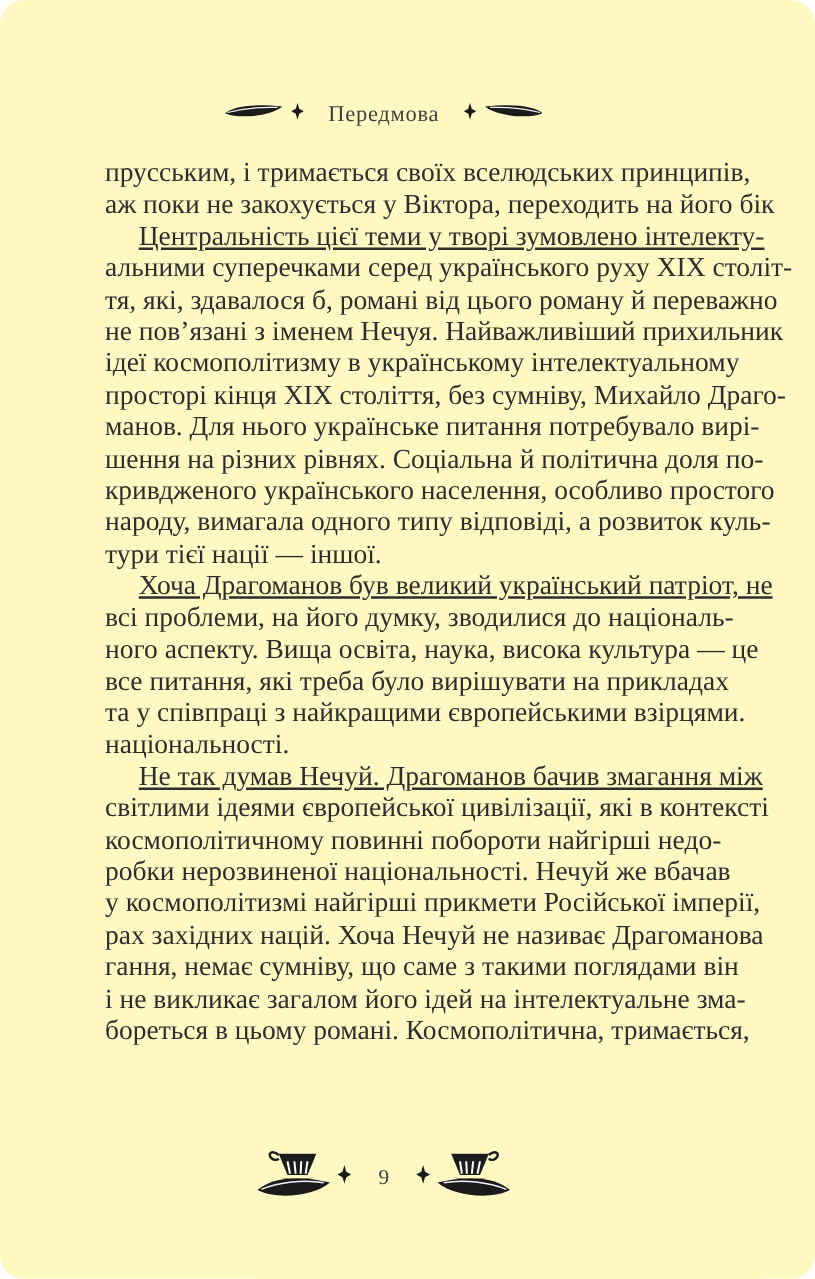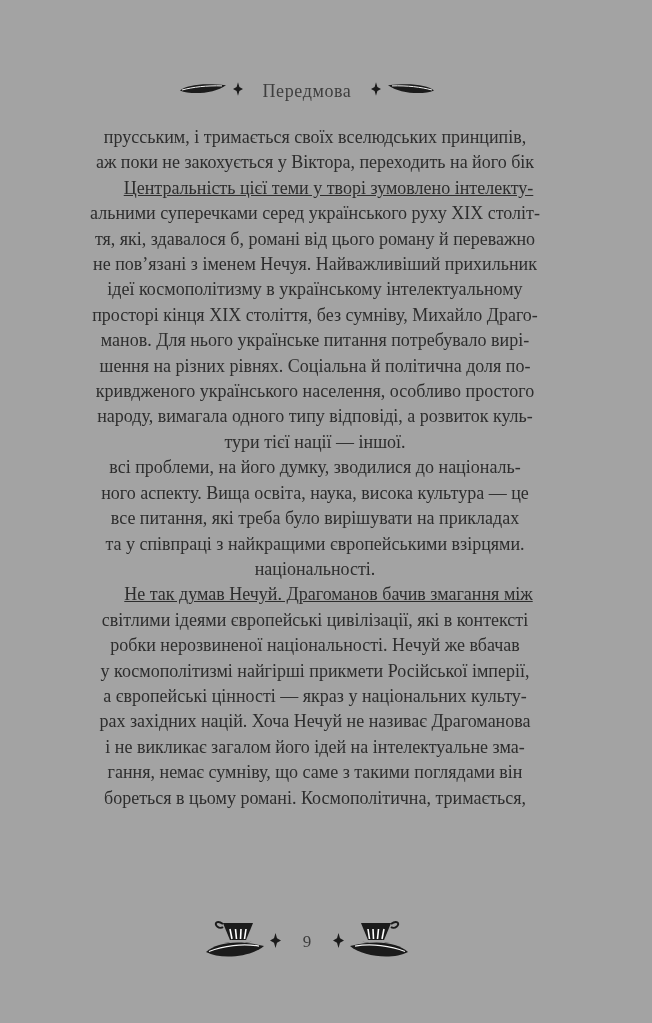--- a/index.html
+++ b/index.html
@@ -5,46 +5,46 @@
   html, body { margin: 0; padding: 0; }
   body {
     width: 652px; height: 1023px;
     background: #ffffff;
     font-family: "Liberation Serif", "DejaVu Serif", serif;
     overflow: hidden;
   }
   .page {
     position: relative;
     width: 652px; height: 1023px;
-    background: #a3a3a3;
+    background: #fef9c3;
+    border-radius: 19px;
   }
   
   .header {
     position: absolute; top: 76px; left: 0;
     width: 614px; height: 30px;
     display: flex; align-items: center; justify-content: center;
   }
   .chapter-title {
     font-size: 18px;
     color: #3e3e3e;
     letter-spacing: 0.6px;
     margin: 0 20px;
     white-space: nowrap;
   }
   .star { flex: 0 0 auto; }
   .leaf  { flex: 0 0 auto; margin: 0 6px; }
   .leaf.right svg, .cupleaf.right svg { transform: scaleX(-1); }
   
   .text-block {
-    position: absolute; top: 125px; left: 58px;
+    position: absolute; top: 125px; left: 84px;
     width: 514px;
-    font-size: 18px;
+    font-size: 22px;
     line-height: 25.4px;
     color: #2d2d2d;
-    text-align: center;
   }
   .para { margin: 0; }
   .line { white-space: nowrap; }
   .line.first { text-indent: 27px; text-decoration: underline; }
   
   .footer {
     position: absolute; top: 916px; left: 0;
     width: 614px; height: 52px;
     display: flex; align-items: center; justify-content: center;
   }
@@ -98,35 +98,36 @@
         <div class="line">не пов’язані з іменем Нечуя. Найважливіший прихильник</div>
         <div class="line">ідеї космополітизму в українському інтелектуальному</div>
         <div class="line">просторі кінця XIX століття, без сумніву, Михайло Драго-</div>
         <div class="line">манов. Для нього українське питання потребувало вирі-</div>
         <div class="line">шення на різних рівнях. Соціальна й політична доля по-</div>
         <div class="line">кривдженого українського населення, особливо простого</div>
         <div class="line">народу, вимагала одного типу відповіді, а розвиток куль-</div>
         <div class="line">тури тієї нації — іншої.</div>
       </div>
       <div class="para">
+        <div class="line first">Хоча Драгоманов був великий український патріот, не</div>
         <div class="line">всі проблеми, на його думку, зводилися до національ-</div>
         <div class="line">ного аспекту. Вища освіта, наука, висока культура — це</div>
         <div class="line">все питання, які треба було вирішувати на прикладах</div>
         <div class="line">та у співпраці з найкращими європейськими взірцями.</div>
         <div class="line">національності.</div>
       </div>
       <div class="para">
         <div class="line first">Не так думав Нечуй. Драгоманов бачив змагання між</div>
-        <div class="line">світлими ідеями європейські цивілізації, які в контексті</div>
+        <div class="line">світлими ідеями європейської цивілізації, які в контексті</div>
+        <div class="line">космополітичному повинні побороти найгірші недо-</div>
         <div class="line">робки нерозвиненої національності. Нечуй же вбачав</div>
         <div class="line">у космополітизмі найгірші прикмети Російської імперії,</div>
-        <div class="line">а європейські цінності — якраз у національних культу-</div>
         <div class="line">рах західних націй. Хоча Нечуй не називає Драгоманова</div>
+        <div class="line">гання, немає сумніву, що саме з такими поглядами він</div>
         <div class="line">і не викликає загалом його ідей на інтелектуальне зма-</div>
-        <div class="line">гання, немає сумніву, що саме з такими поглядами він</div>
         <div class="line">бореться в цьому романі. Космополітична, тримається,</div>
       </div>
     </div>
 
   <div class="footer">
     <span class="cupleaf left">
       <svg width="60" height="48" viewBox="0 0 60 48">
         <path d="M18,7 L48,7 L46,12 L20,12 Z" fill="#1b1b1b"></path>
         <path d="M20,12 L46,12 L41,24 L25,24 Z" fill="#1b1b1b"></path>
         <line x1="25" y1="13" x2="27" y2="23" stroke="#ffffff" stroke-width="1.6"></line>

